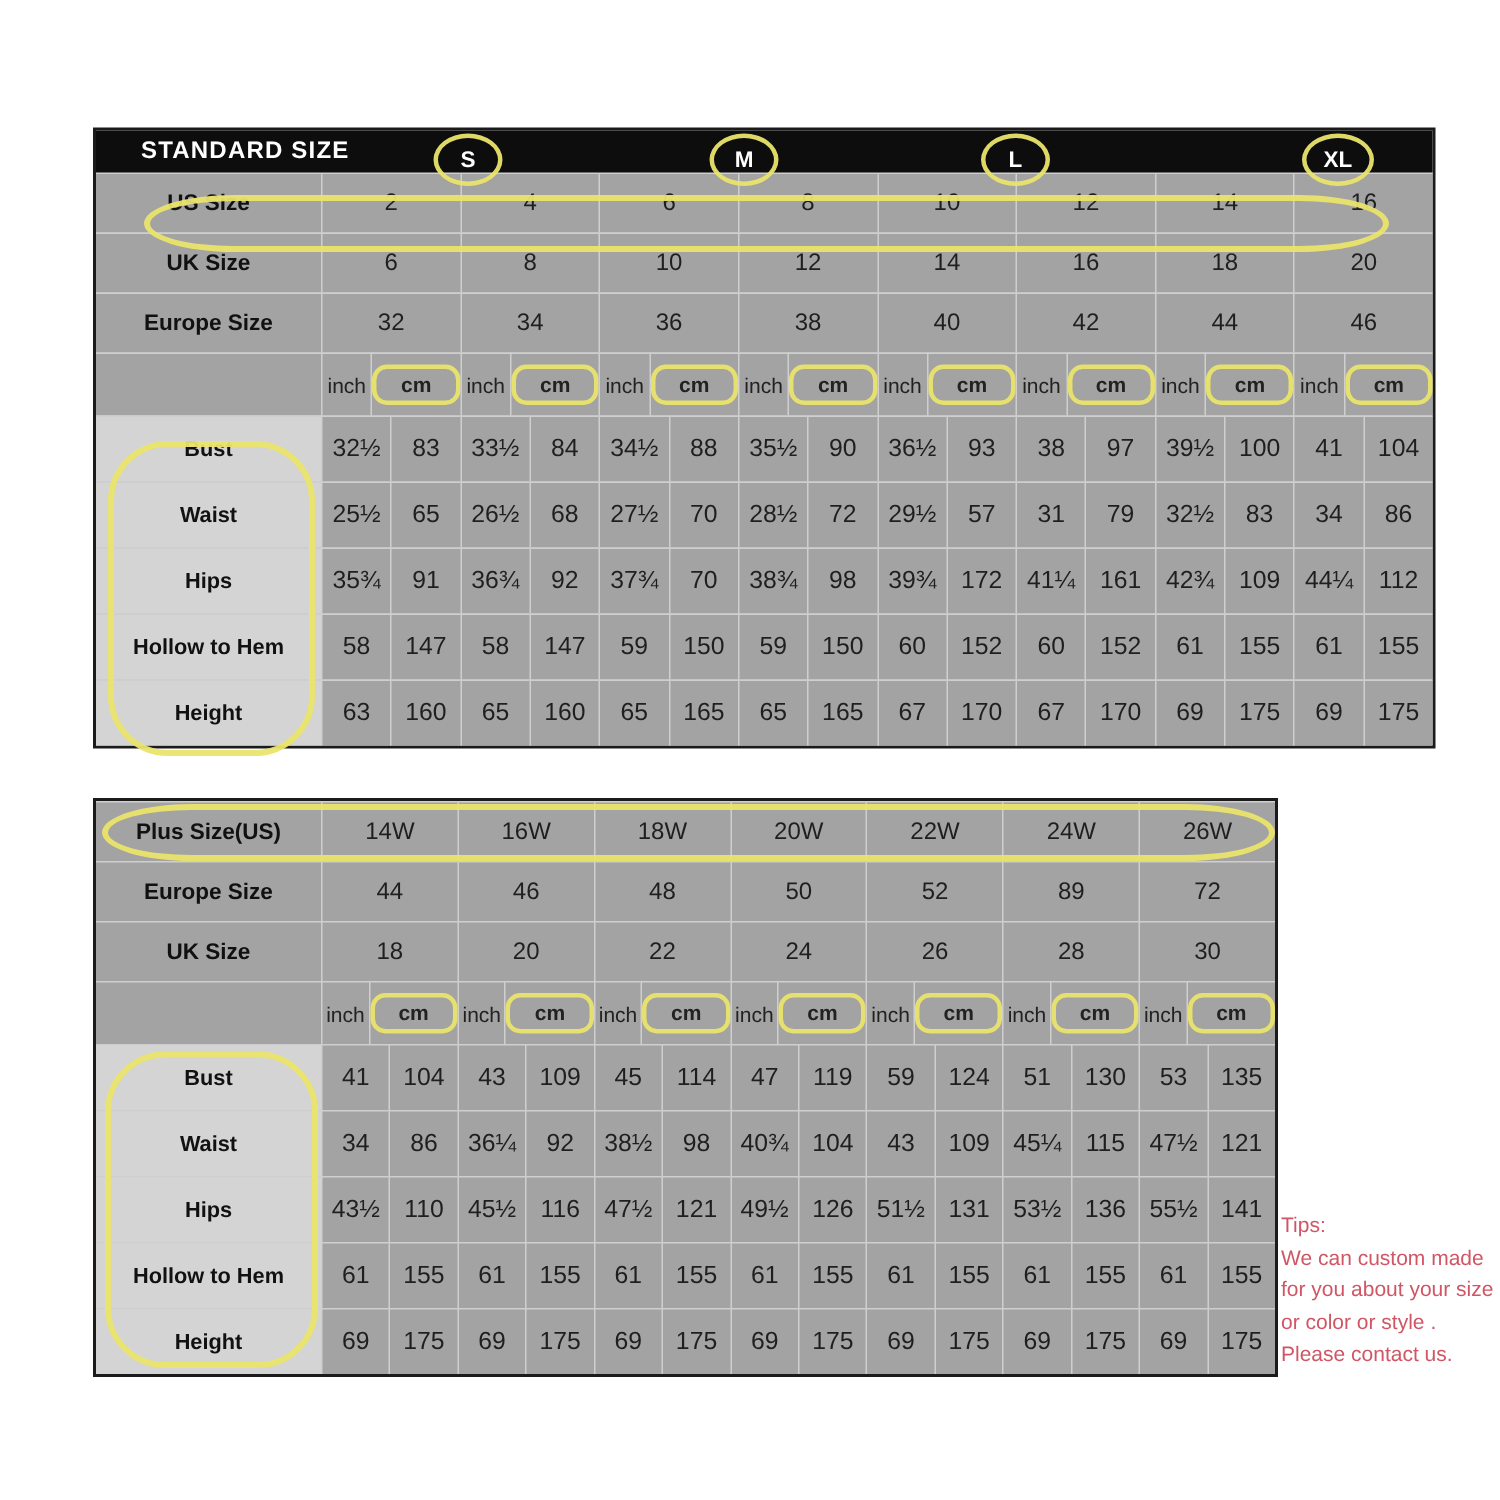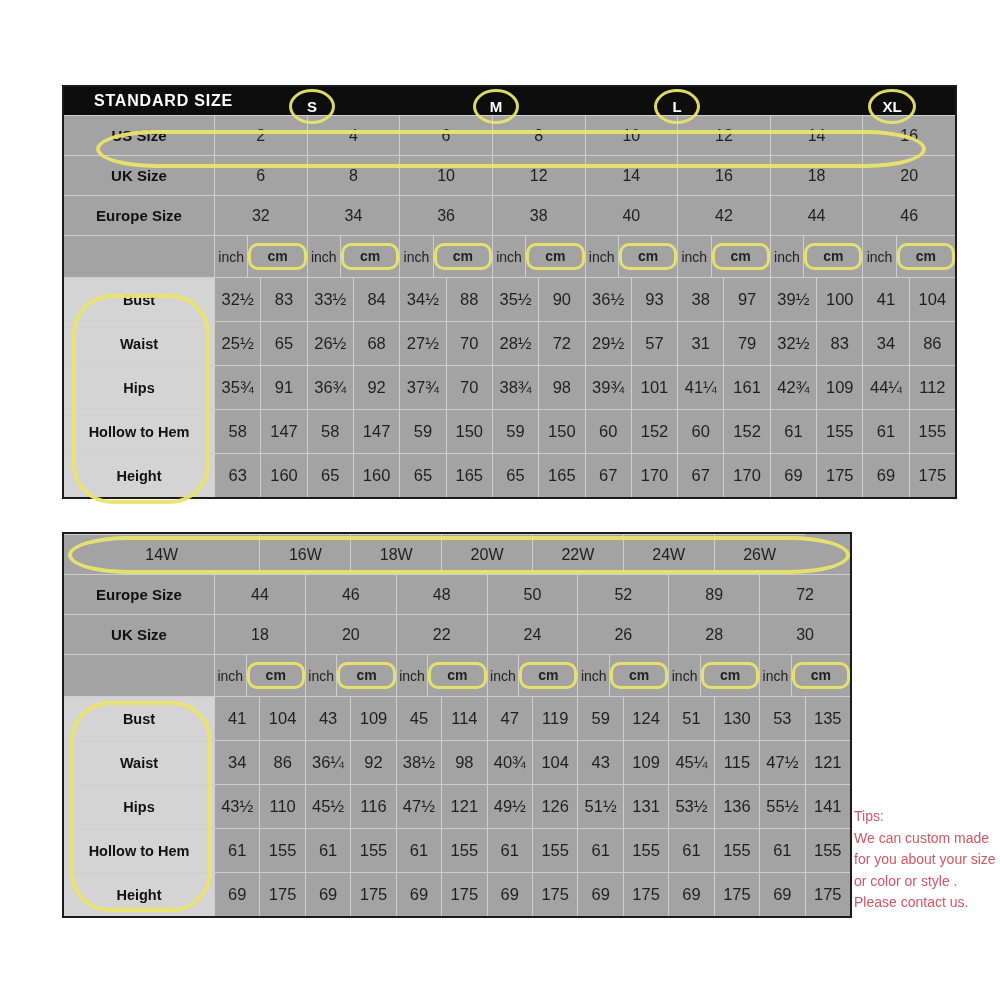--- a/index.html
+++ b/index.html
@@ -246,21 +246,21 @@
           <div class="t-cell row-label measure-label">Hips</div>
           <div class="t-cell measure-val">35¾</div>
           <div class="t-cell measure-val">91</div>
           <div class="t-cell measure-val">36¾</div>
           <div class="t-cell measure-val">92</div>
           <div class="t-cell measure-val">37¾</div>
           <div class="t-cell measure-val">70</div>
           <div class="t-cell measure-val">38¾</div>
           <div class="t-cell measure-val">98</div>
           <div class="t-cell measure-val">39¾</div>
-          <div class="t-cell measure-val">101</div>
+          <div class="t-cell measure-val">172</div>
           <div class="t-cell measure-val">41¼</div>
           <div class="t-cell measure-val">161</div>
           <div class="t-cell measure-val">42¾</div>
           <div class="t-cell measure-val">109</div>
           <div class="t-cell measure-val">44¼</div>
           <div class="t-cell measure-val">112</div>
         </div>
         <div class="t-row measure-row">
           <div class="t-cell row-label measure-label">Hollow to Hem</div>
           <div class="t-cell measure-val">58</div>
@@ -300,20 +300,21 @@
           <div class="t-cell measure-val">175</div>
         </div>
       </div>
     <div class="annot us-ellipse"></div>
     <div class="annot label-outline-std"></div>
   </div>
 
   <div class="size-table plus">
     <div>
         <div class="t-row size-row">
+          <div class="t-cell row-label">Plus Size(US)</div>
           <div class="t-cell size-val">14W</div>
           <div class="t-cell size-val">16W</div>
           <div class="t-cell size-val">18W</div>
           <div class="t-cell size-val">20W</div>
           <div class="t-cell size-val">22W</div>
           <div class="t-cell size-val">24W</div>
           <div class="t-cell size-val">26W</div>
         </div>
         <div class="t-row size-row">
           <div class="t-cell row-label">Europe Size</div>

